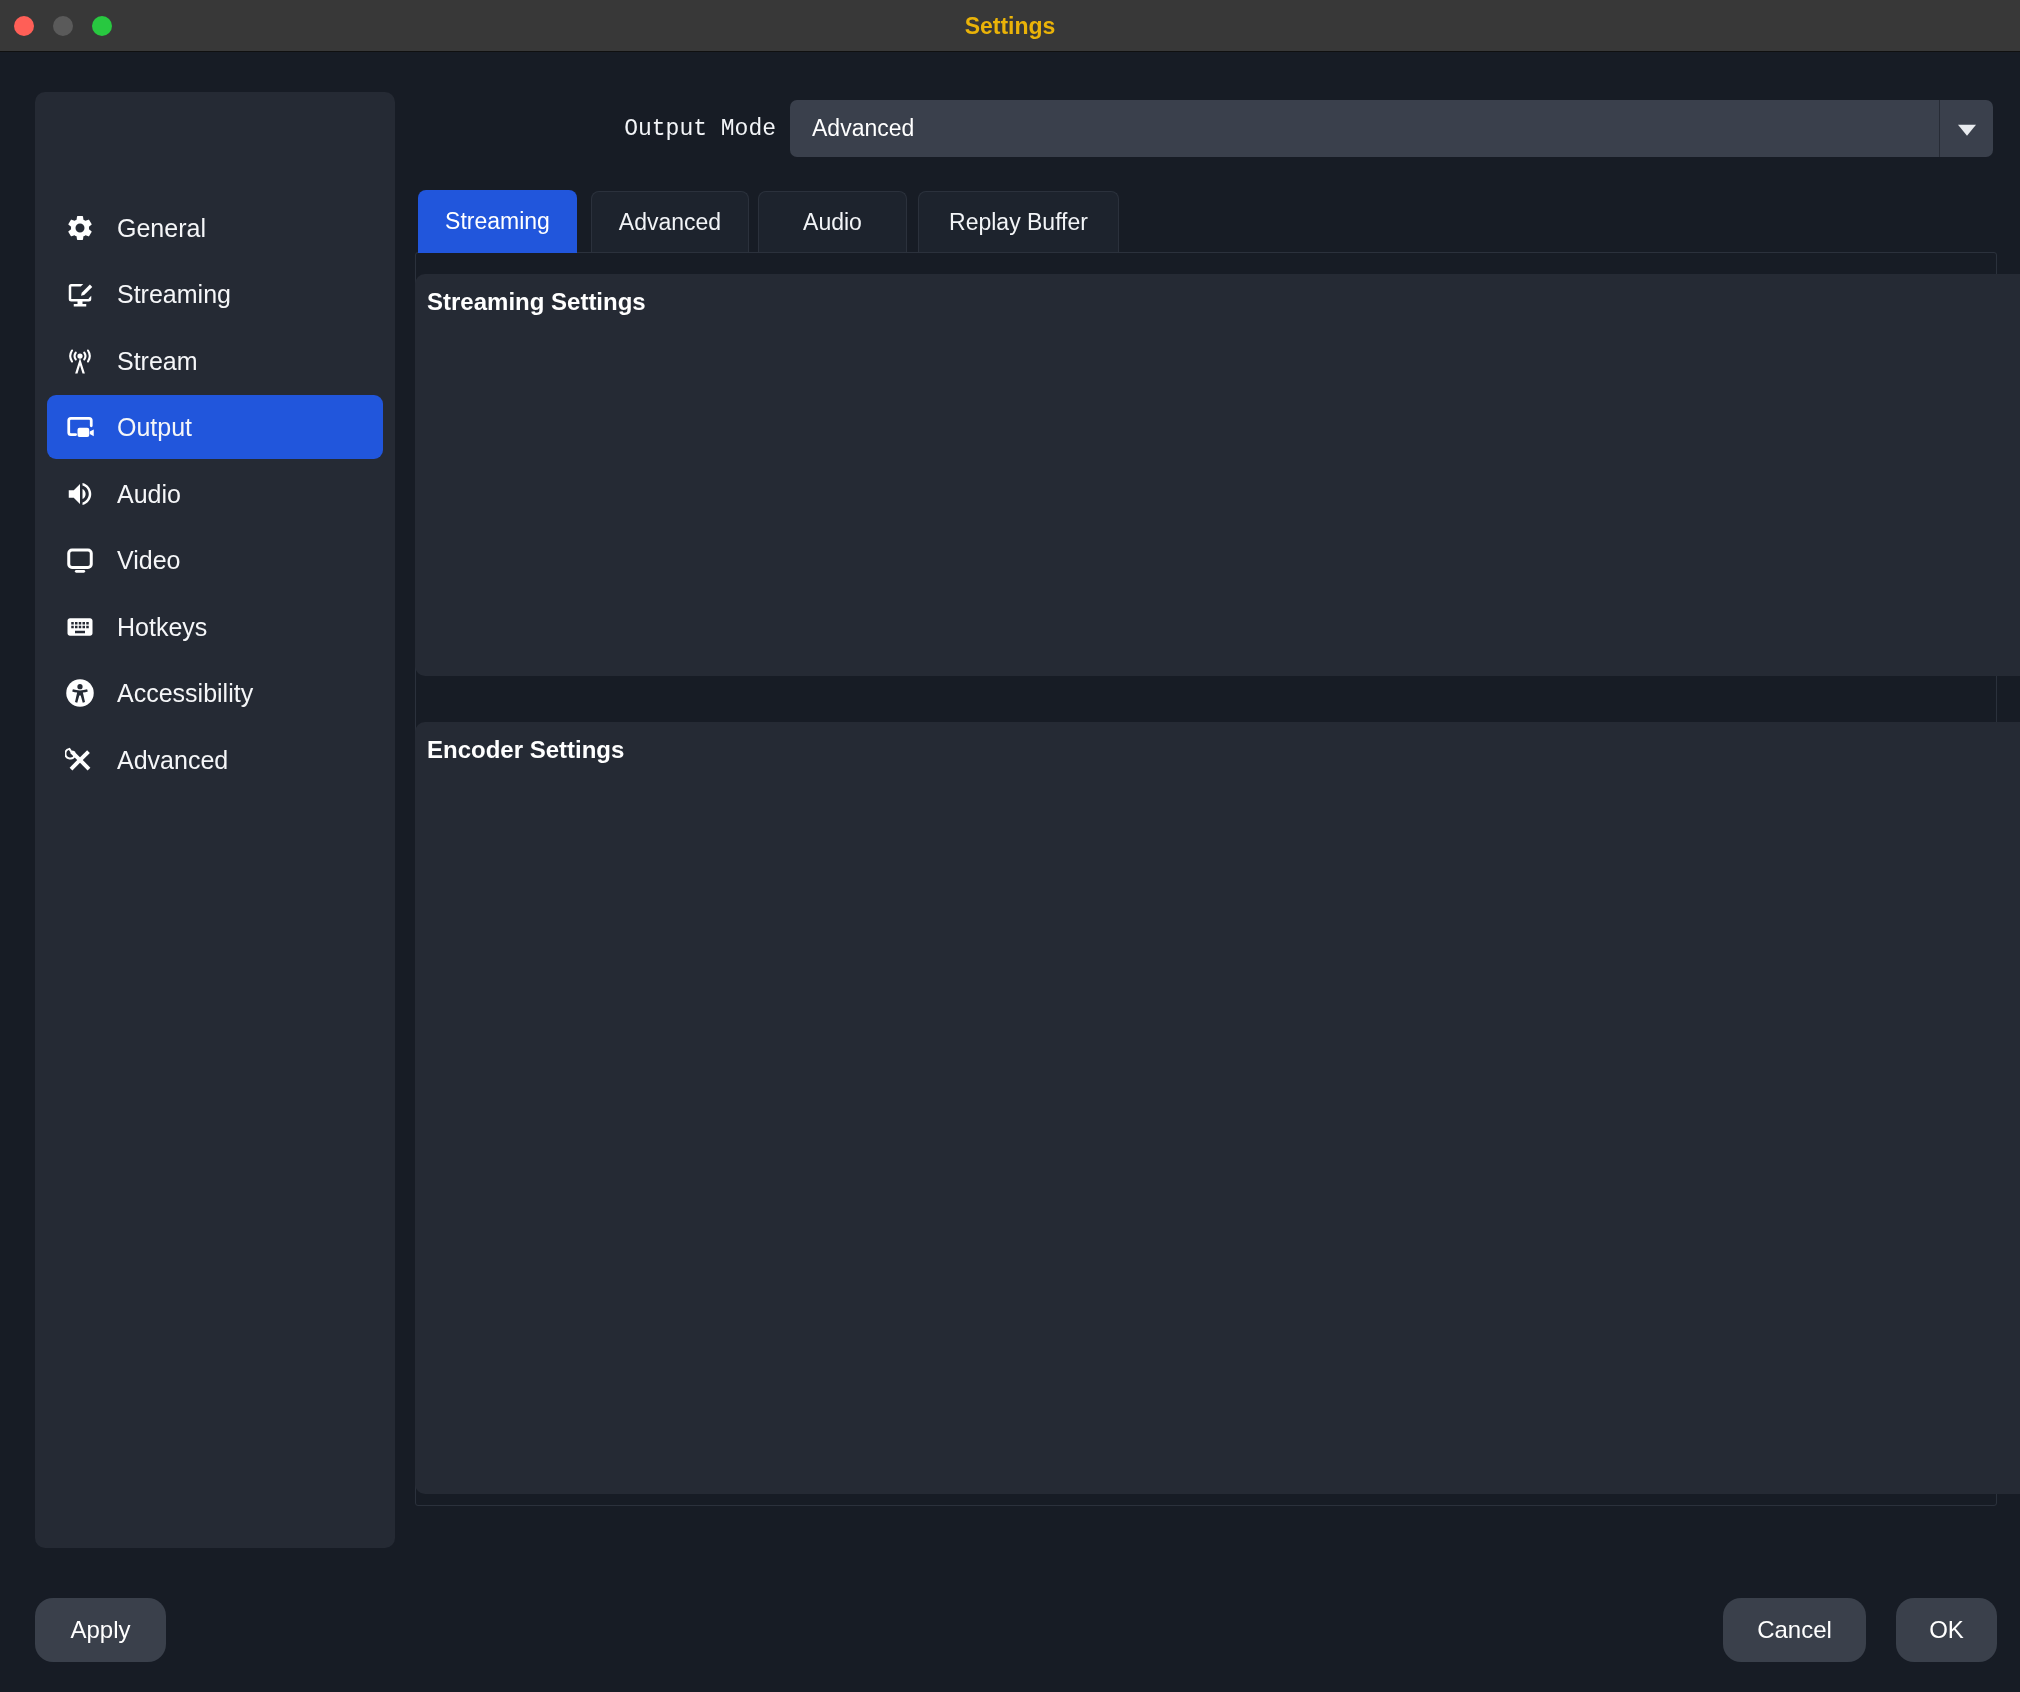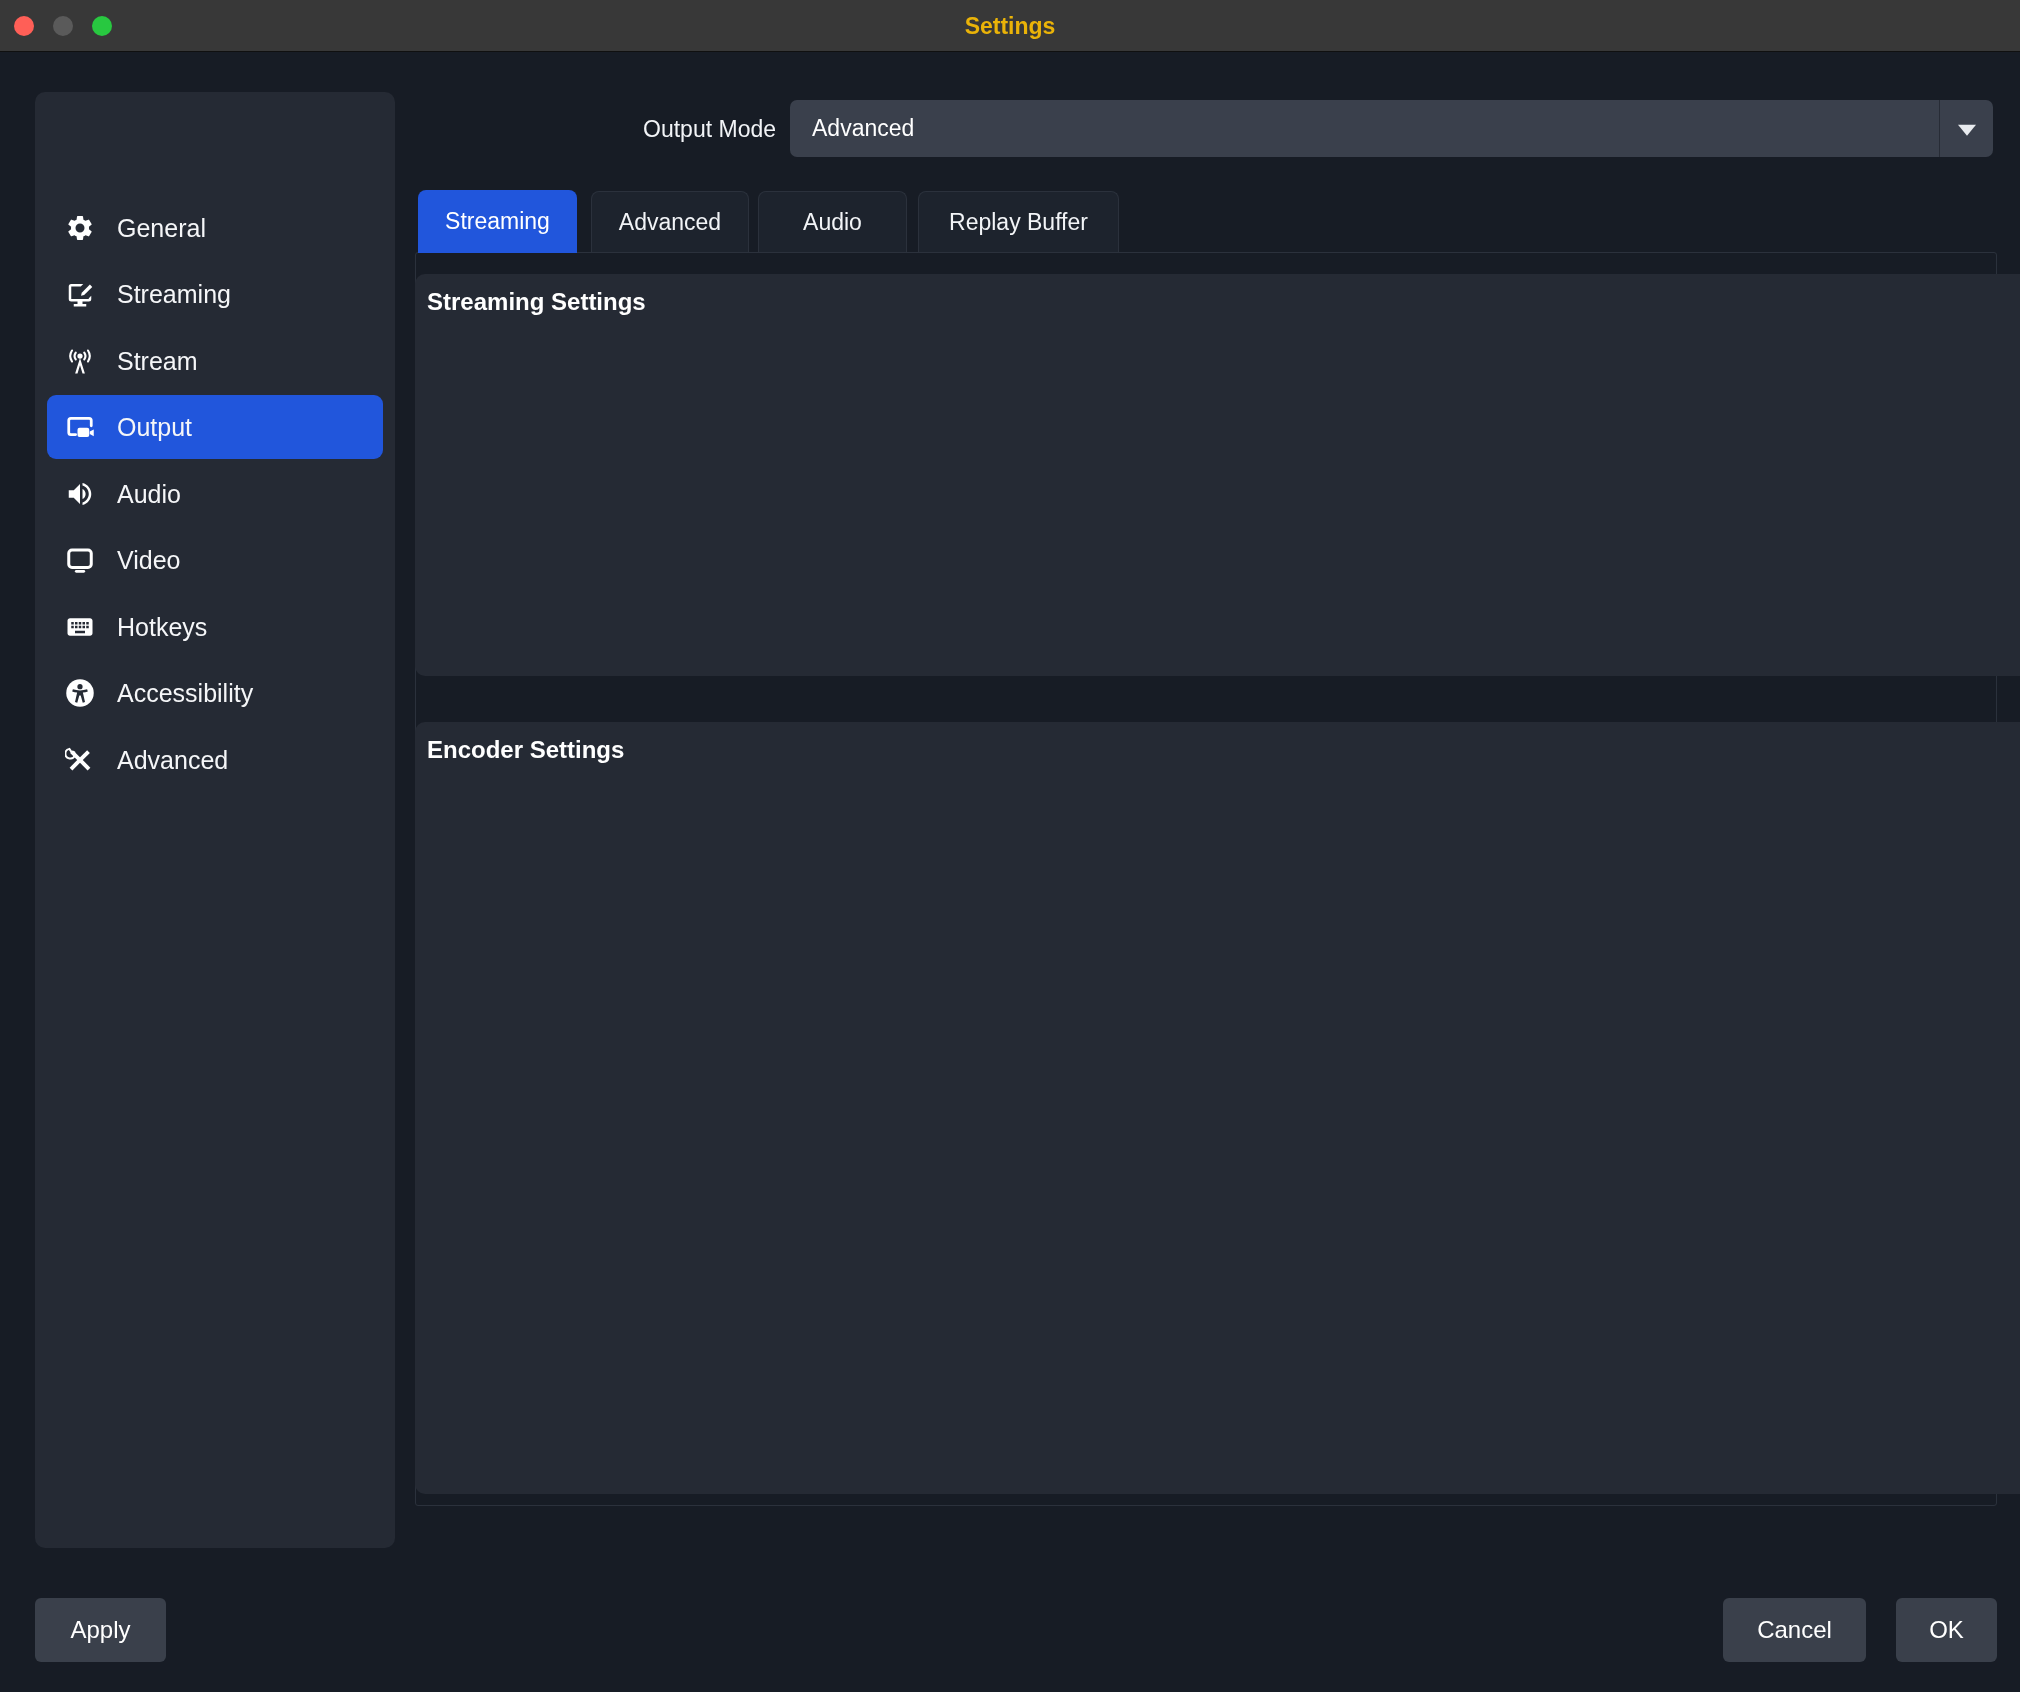--- a/index.html
+++ b/index.html
@@ -30,21 +30,21 @@
 
   
   .sidebar{position:absolute;left:35px;top:92px;width:360px;height:1456px;background:var(--panel-bg);border-radius:10px;}
   .side-item{position:absolute;left:12px;width:336px;height:64px;border-radius:9px;cursor:default;}
   .side-item.on{background:var(--accent-blue);}
   .sicon{position:absolute;left:18px;top:17px;width:30px;height:30px;color:#fff;}
   .sicon svg{width:30px;height:30px;display:block;}
   .slabel{position:absolute;left:70px;top:0;height:64px;line-height:64px;color:#f5f6f8;font-size:25px;}
 
   
-  .flabel{position:absolute;color:#f2f4f7;font-size:23px;line-height:30px;height:30px;text-align:right;white-space:nowrap;}
+  .flabel{position:absolute;color:#f2f4f7;font-size:23px;line-height:30px;height:30px;text-align:right;white-space:nowrap;font-family:Liberation Mono, monospace;}
   .combo,.spin,.textfield{position:absolute;background:var(--field-bg);border-radius:7px;}
   .combo .val,.spin .val{position:absolute;left:22px;top:0;bottom:0;display:flex;align-items:center;color:#ffffff;font-size:23px;white-space:nowrap;}
   .arrowzone{position:absolute;top:0;bottom:0;right:0;width:54px;border-left:1px solid #272c36;}
   .tri{position:absolute;left:50%;top:50%;transform:translate(-50%,-38%);width:0;height:0;border-left:9px solid transparent;border-right:9px solid transparent;border-top:11px solid #e8ebef;}
   .combo.focused{box-shadow:0 0 0 2px var(--focus-border) inset;border-radius:8px;}
   .spinzone{position:absolute;top:0;bottom:0;right:0;width:54px;border-left:1px solid #272c36;}
   .spinbtn{position:absolute;left:0;right:0;height:50%;display:flex;align-items:center;justify-content:center;color:#e2e6ec;}
   .spinbtn.up{top:0;} .spinbtn.down{bottom:0;}
   .spinbtn svg{width:20px;height:12px;display:block;}
 
@@ -56,21 +56,21 @@
   .tabpane{position:absolute;left:415px;top:252px;width:1582px;height:1254px;border:1px solid var(--border);border-radius:3px;}
   .tab{position:absolute;top:191px;height:61px;border:1px solid var(--border);border-bottom:none;border-radius:8px 8px 0 0;background:var(--tab-inactive-bg);color:#f2f4f7;font-size:23px;display:flex;align-items:center;justify-content:center;z-index:2;}
   .tab.on{top:190px;height:63px;background:var(--accent-blue);border:none;color:#fff;}
 
   .group{position:absolute;left:415px;width:1658px;background:var(--panel-bg);border-radius:10px;z-index:1;}
   .gtitle{position:absolute;left:12px;top:14px;color:#ffffff;font-size:24px;font-weight:bold;}
 
   .tracknum{position:absolute;top:0;height:28px;line-height:28px;color:#fff;font-size:24px;}
 
   
-  .btn{position:absolute;top:1598px;height:64px;background:#3a404b;border-radius:6px;color:#fff;font-size:24px;display:flex;align-items:center;justify-content:center;cursor:default;}
+  .btn{position:absolute;top:1598px;height:64px;background:#3a404b;border-radius:18px;color:#fff;font-size:24px;display:flex;align-items:center;justify-content:center;cursor:default;}
 </style>
 </head>
 <body>
 
 <div class="window">
 
   <div class="titlebar">
     <span class="light red"></span>
     <span class="light gray"></span>
     <span class="light green"></span>

